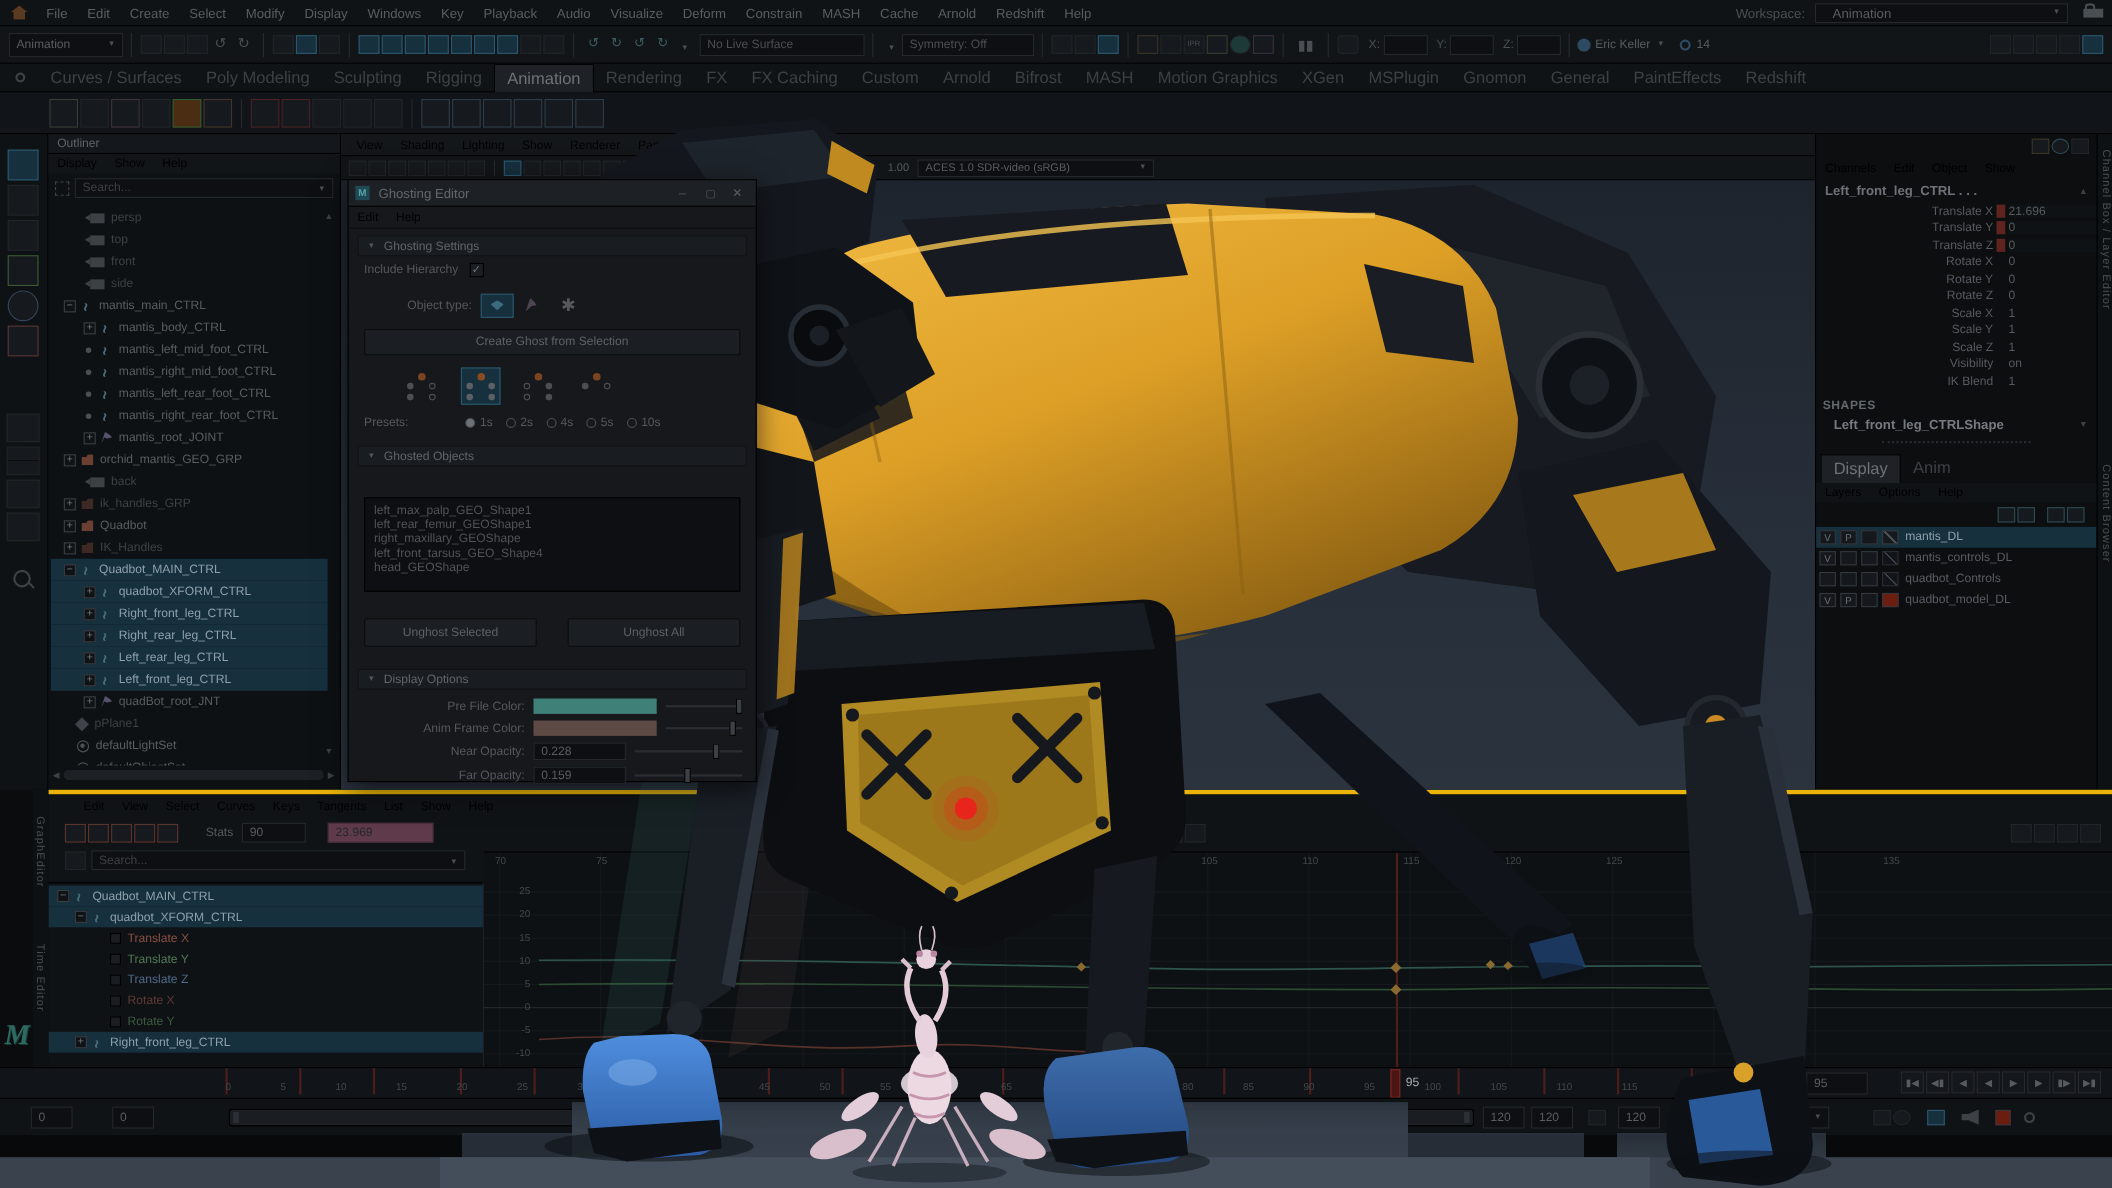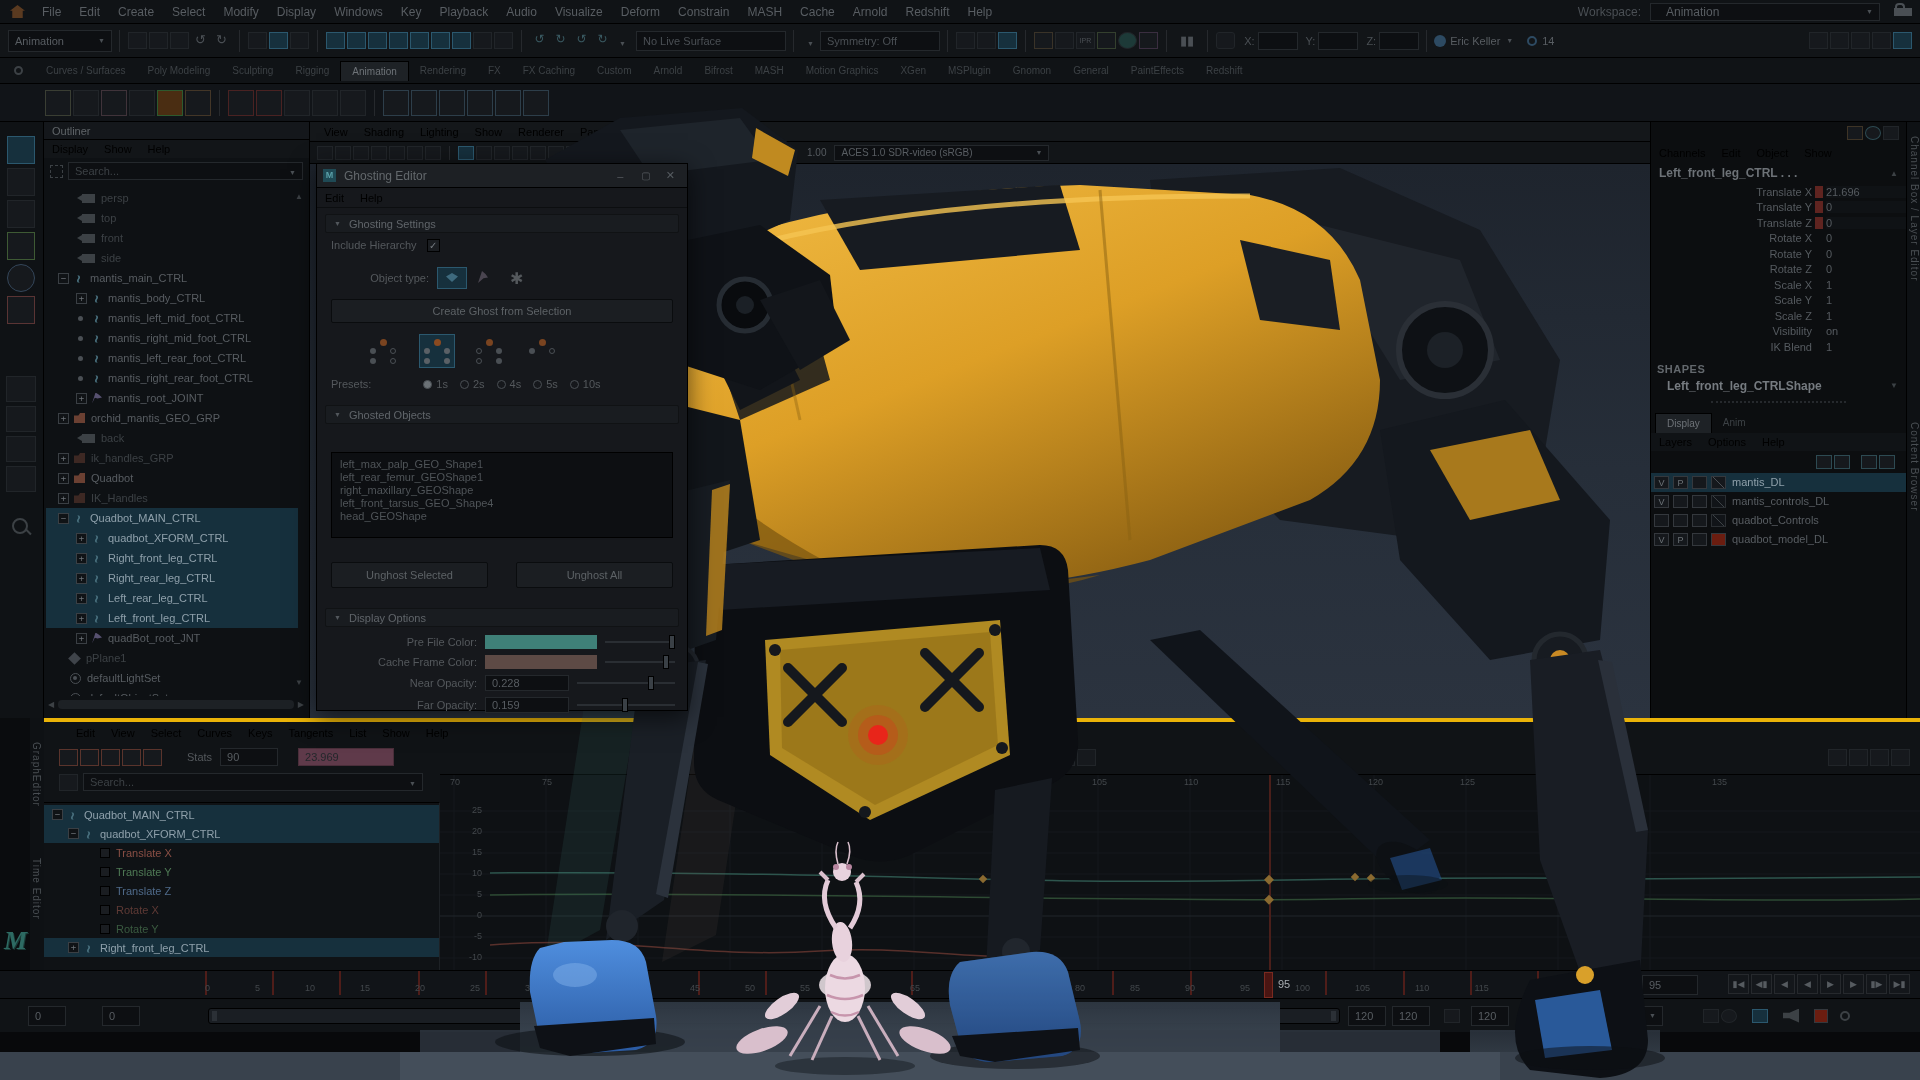--- a/index.html
+++ b/index.html
@@ -13,21 +13,21 @@
   .ab{position:absolute}
   .fx{display:flex;align-items:center}
   .menu span{padding:0 9px;font-size:12px;color:var(--txt);white-space:nowrap}
   .m11 span{font-size:11px;padding:0 8px}
   .fld{background:var(--field);border:1px solid var(--bord);color:var(--txt);font-size:11px;display:flex;align-items:center;padding:0 6px;white-space:nowrap}
   .ib{width:19px;height:17px;background:#16191d;border:1px solid #212529;margin:1px;position:relative;flex:none}
   .ib.hl{background:var(--sel);border-color:#2b586e}
   .ib.sm{width:16px;height:14px}
   .sep{width:1px;height:22px;background:#26292d;margin:0 7px;flex:none}
   .caret::after{content:"▼";font-size:7px;color:#4a4f54;margin-left:6px}
-  .tab{font-size:10px;color:var(--txt3);padding:4px 11px;white-space:nowrap}
+  .tab{font-size:15px;color:var(--txt3);padding:4px 11px;white-space:nowrap}
   .tab.on{color:var(--txt2);background:var(--bg3);border:1px solid #000;border-bottom:none}
   .trow{display:flex;align-items:center;height:20px;font-size:11px;color:var(--txt);white-space:nowrap}
   .trow.sel{background:var(--sel);color:var(--selt)}
   .trow.dim{color:var(--txt3)}
   .exp{flex:none;width:11px;height:11px;border:1px solid #3a3f44;color:#6b7176;font:9px/9px "DejaVu Sans Mono",monospace;text-align:center;margin-right:5px;background:#101316}
   .exp.p::before{content:"+"} .exp.m::before{content:"−"}
   .i-cam{flex:none;width:13px;height:9px;background:#3c4145;position:relative;margin-right:6px}
   .i-cam::before{content:"";position:absolute;left:-5px;top:1px;border-right:5px solid #3c4145;border-top:3px solid transparent;border-bottom:3px solid transparent}
   .i-curve{flex:none;width:12px;height:14px;margin-right:4px;color:#49707e;position:relative}
   .i-curve::before{content:"~";position:absolute;left:0;top:0;font-size:14px;transform:rotate(90deg) scaleY(1.7)}
@@ -1077,21 +1077,21 @@
         <span>Display Options</span>
       </div>
     <div class="fx" style="height:20px;margin-top:5px">
       <span style="width:160px;text-align:right;font-size:11px;color:#54585c">Pre File Color:</span>
       <span style="width:112px;height:14px;background:#3f8078;margin-left:8px"></span>
       <span class="slider" style="margin-right:12px">
           <span class="h" style="right:0"></span>
         </span>
     </div>
     <div class="fx" style="height:20px">
-      <span style="width:160px;text-align:right;font-size:11px;color:#54585c">Cache Frame Color:</span>
+      <span style="width:160px;text-align:right;font-size:11px;color:#54585c">Anim Frame Color:</span>
       <span style="width:112px;height:14px;background:#5d4a45;margin-left:8px"></span>
       <span class="slider" style="margin-right:12px">
           <span class="h" style="right:6px"></span>
         </span>
     </div>
     <div class="fx" style="height:22px">
       <span style="width:160px;text-align:right;font-size:11px;color:#54585c">Near Opacity:</span>
       <div class="fld" style="width:84px;height:16px;margin-left:8px">
           <span>0.228</span>
         </div>

